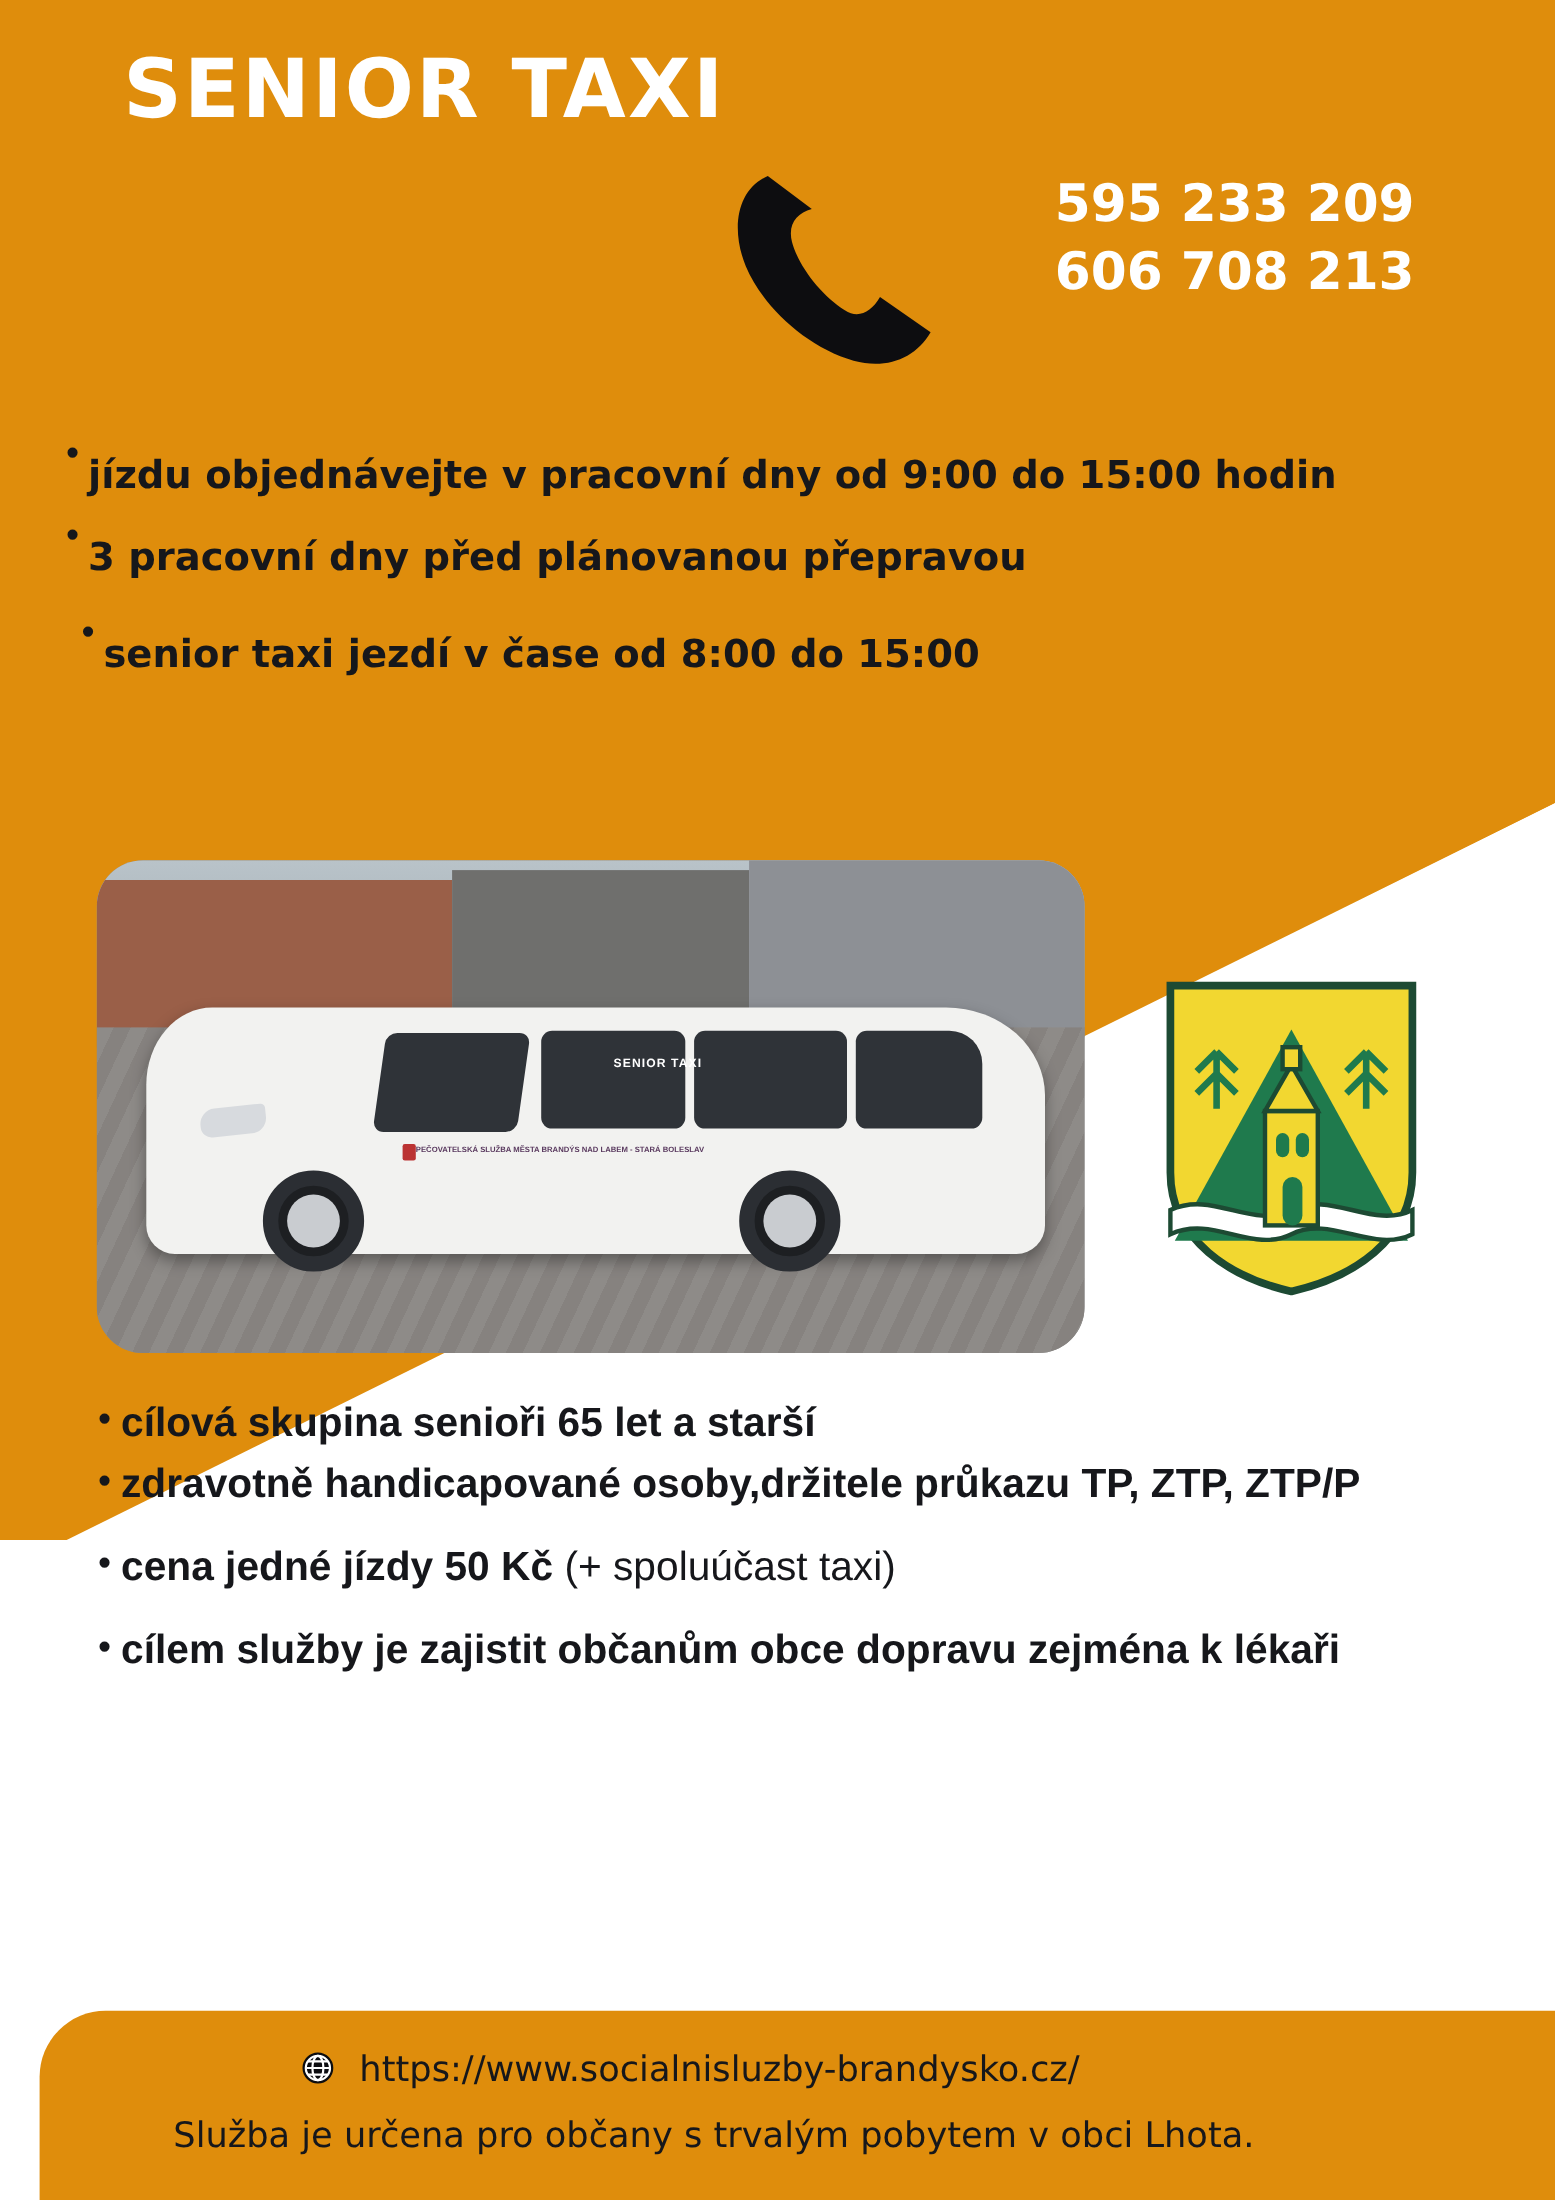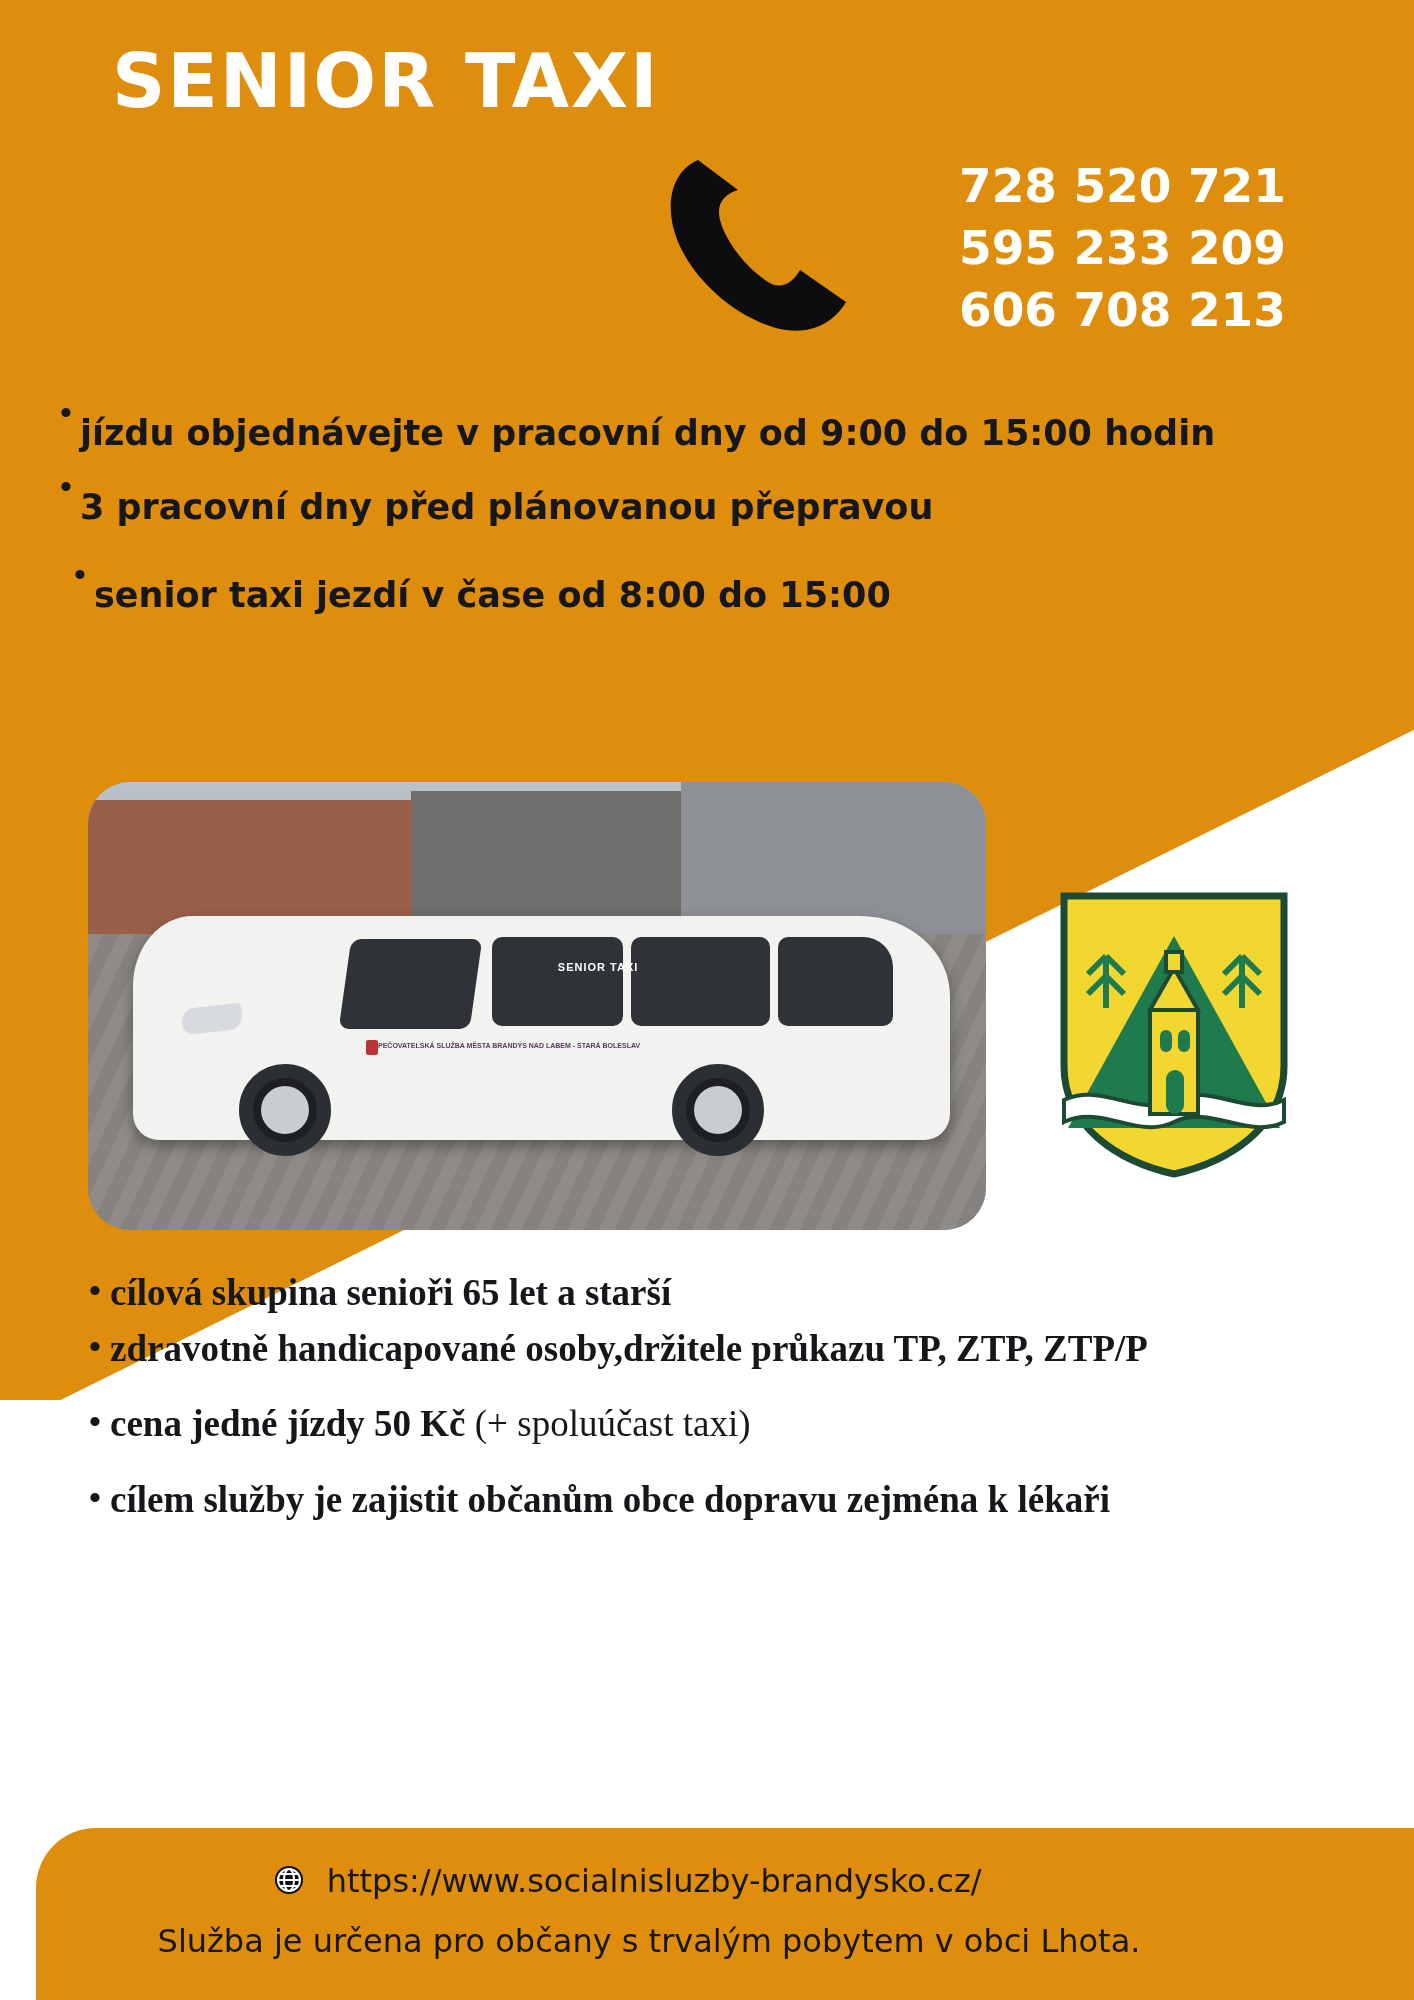--- a/index.html
+++ b/index.html
@@ -227,21 +227,21 @@
     flex: 0 0 auto;
     width: 30px;
     font-size: 34px;
     line-height: 1.34;
     text-align: center;
   }
   .lb-text {
     font-size: 37px;
     font-weight: bold;
     line-height: 1.34;
-    font-family: Liberation Serif, serif;
+    font-family: Liberation Sans, sans-serif;
   }
   .lb-text .light {
     font-weight: normal;
   }
   .lb-item.sp { margin-top: 26px; }
 
   
   .footer-url {
     position: absolute;
     left: 0; top: 1862px;
@@ -278,21 +278,20 @@
 
 <div class="title">SENIOR TAXI</div>
 
 <div class="phone-icon">
   <svg viewBox="0 0 210 190" width="210" height="190" aria-hidden="true">
     <path d="M48 10 C20 22 14 58 28 92 C44 130 84 166 126 178 C156 186 182 176 196 152 L150 120 C142 134 130 140 118 132 C96 118 76 92 70 70 C66 54 74 44 88 40 Z" fill="#0d0d10"></path>
   </svg>
 </div>
 
 <div class="phones">
-  <div class="num">728 520 721</div>
   <div class="num">595 233 209</div>
   <div class="num">606 708 213</div>
 </div>
 
 <div class="top-bullets">
   <div class="tb-item">
     <div class="tb-dot">•</div>
     <div class="tb-text">jízdu objednávejte v pracovní dny od 9:00 do 15:00 hodin</div>
   </div>
   <div class="tb-item">

